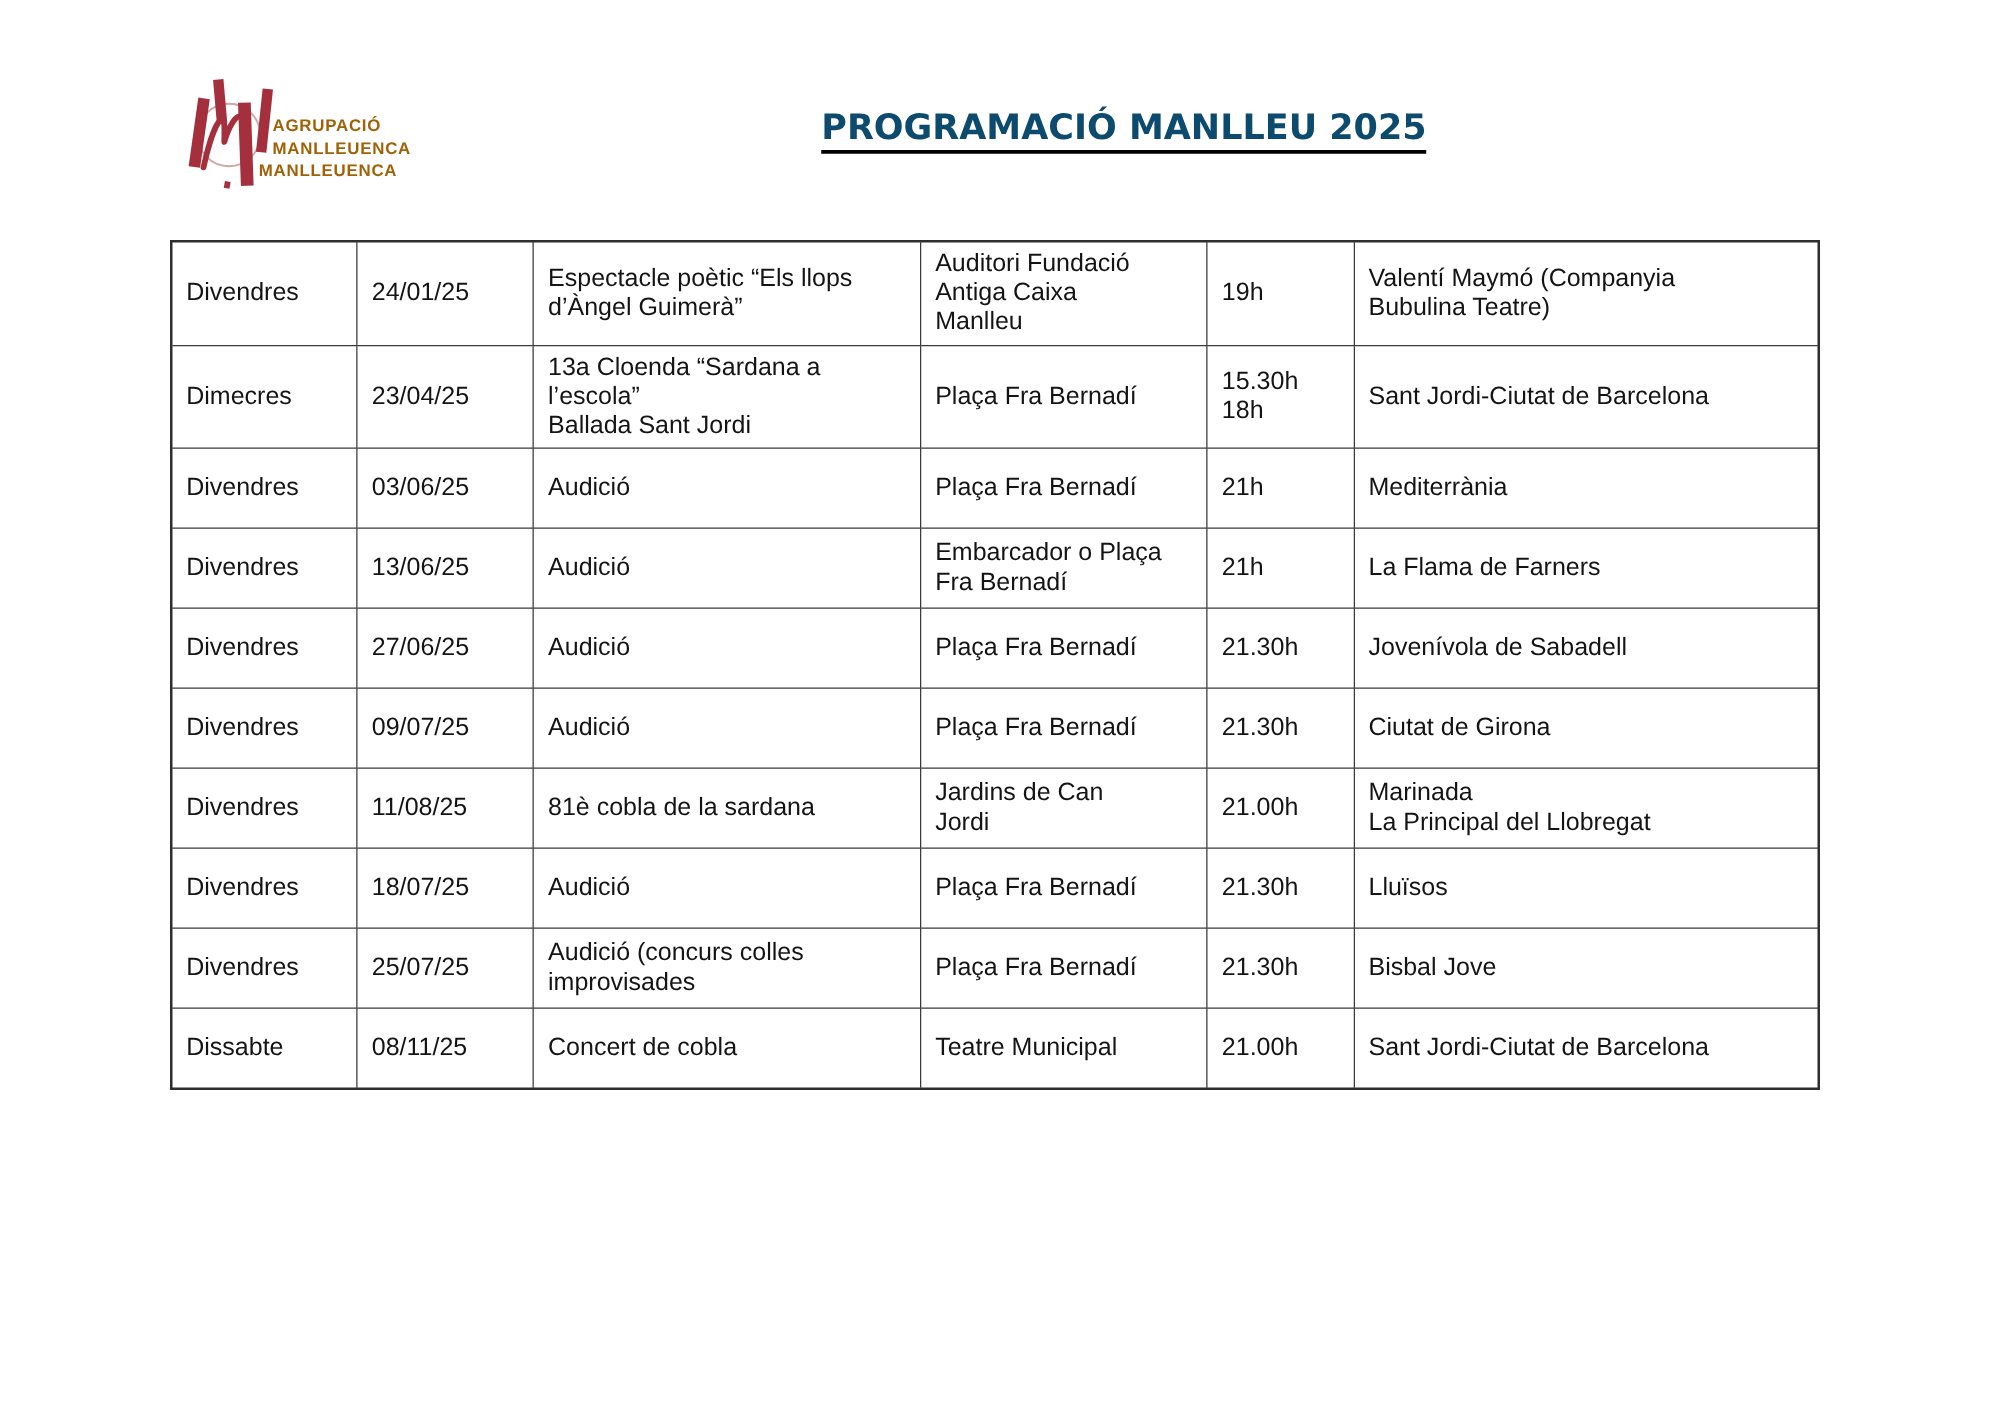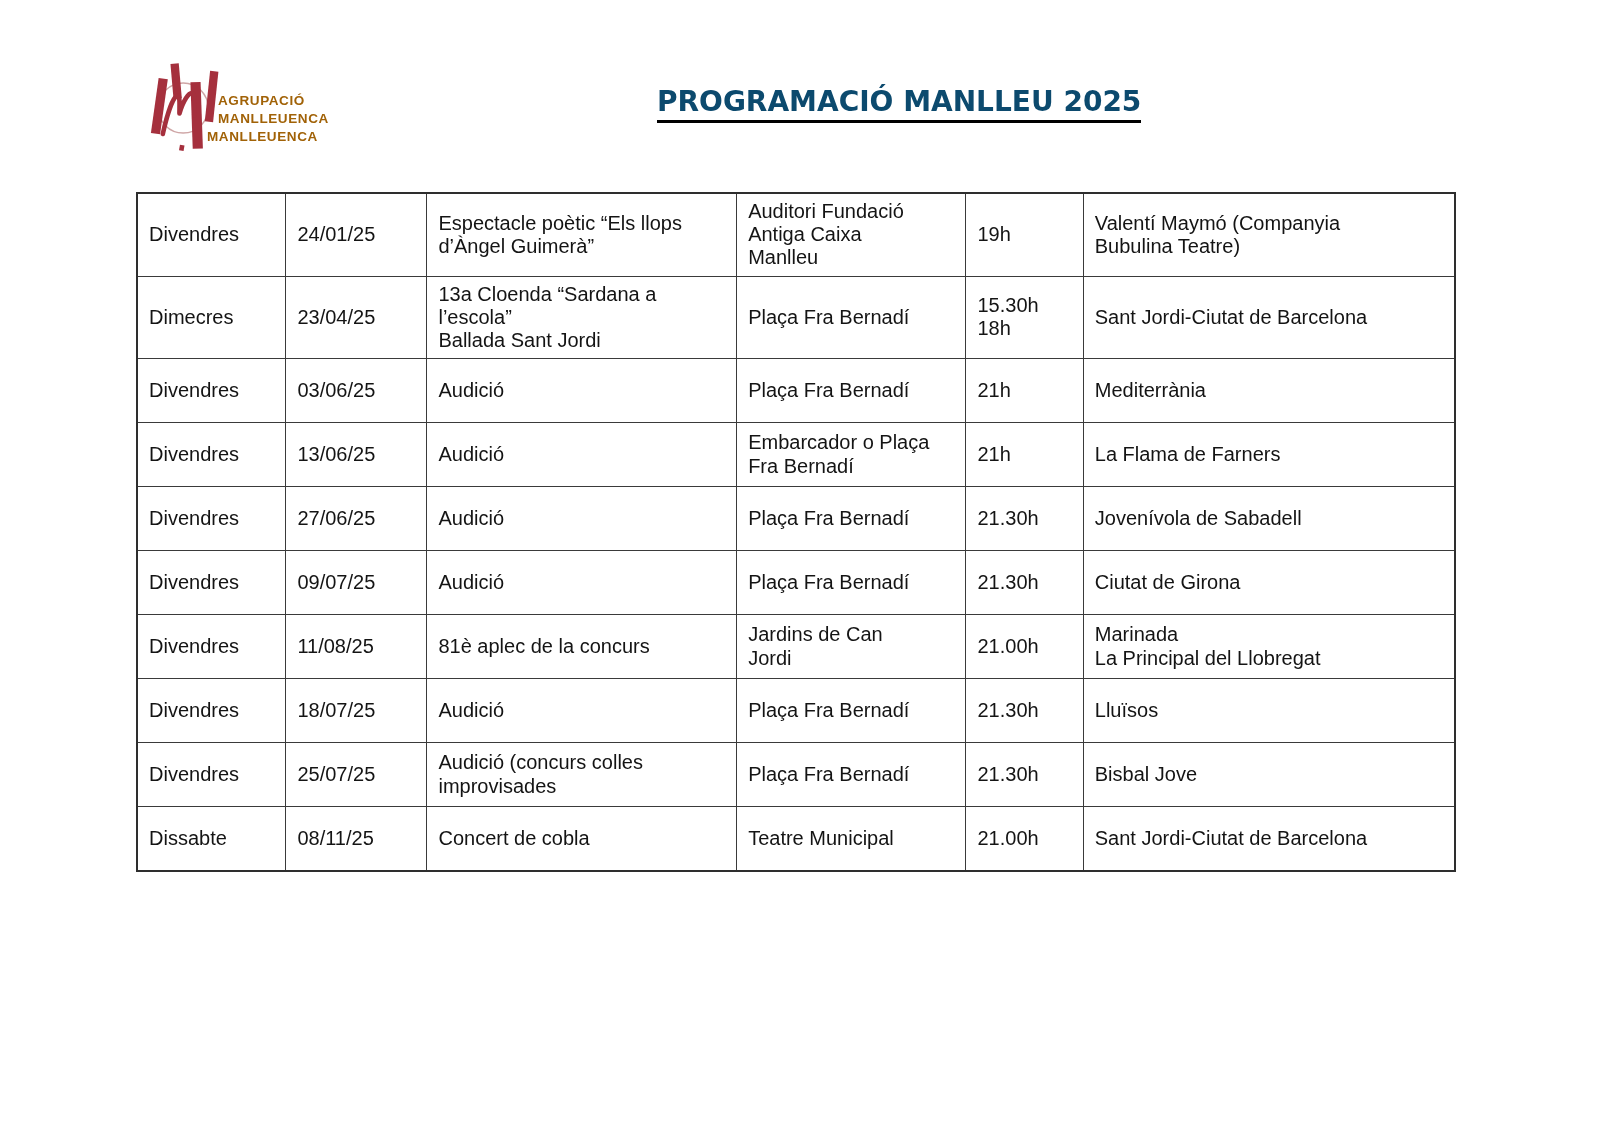--- a/index.html
+++ b/index.html
@@ -131,21 +131,21 @@
       <td class="day">Divendres</td>
       <td class="date">09/07/25</td>
       <td class="evt">Audició</td>
       <td class="loc">Plaça Fra Bernadí</td>
       <td class="time">21.30h</td>
       <td class="perf">Ciutat de Girona</td>
     </tr>
     <tr>
       <td class="day">Divendres</td>
       <td class="date">11/08/25</td>
-      <td class="evt">81è aplec de la concurs</td>
+      <td class="evt">81è cobla de la sardana</td>
       <td class="loc">Jardins de Can
 Jordi</td>
       <td class="time">21.00h</td>
       <td class="perf">Marinada
 La Principal del Llobregat</td>
     </tr>
     <tr>
       <td class="day">Divendres</td>
       <td class="date">18/07/25</td>
       <td class="evt">Audició</td>

